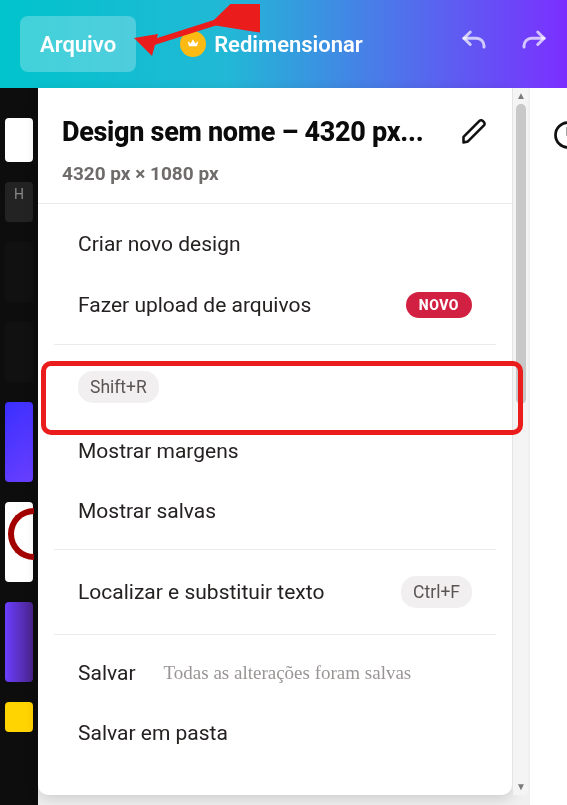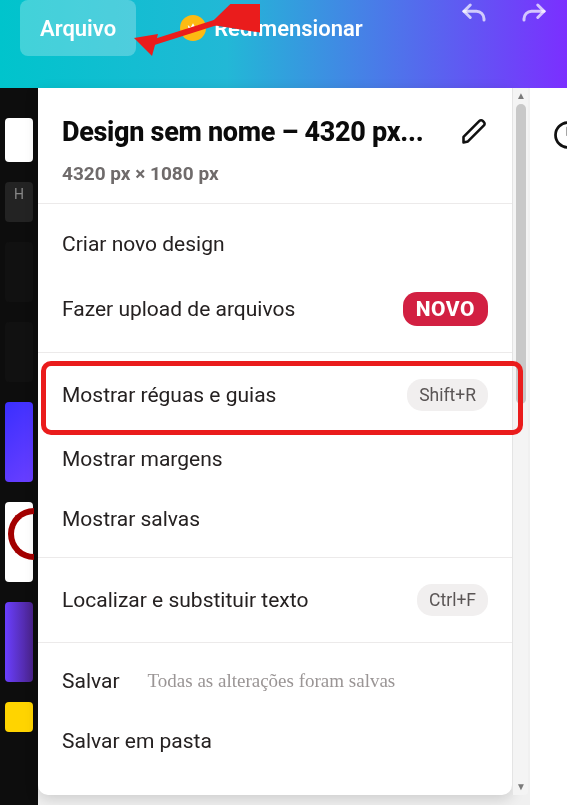--- a/index.html
+++ b/index.html
@@ -2,21 +2,21 @@
 <html><head>
 <meta charset="utf-8">
 <style>
   * { box-sizing: border-box; margin: 0; padding: 0; }
   html, body { width: 567px; height: 805px; overflow: hidden; font-family: -apple-system, BlinkMacSystemFont, "Segoe UI", Roboto, Helvetica, Arial, sans-serif; }
   body { background: #f0f0f0; position: relative; }
 
   .topbar {
     position: absolute; top: 0; left: 0; right: 0; height: 88px;
     background: linear-gradient(90deg, #00C4CC 0%, #22B8D6 40%, #7B2FFF 100%);
-    display: flex; align-items: flex-start; padding-left: 20px;
+    display: flex; align-items: center; padding-left: 20px;
   }
   .topbar-btn {
     display: flex; align-items: center; justify-content: center;
     height: 56px; border-radius: 8px; color: #fff; font-size: 22px; font-weight: 600;
     padding: 0 20px; cursor: pointer;
   }
   .topbar-btn.active { background: rgba(255,255,255,0.25); }
   .topbar-spacer { flex: 1; }
   .crown-badge {
     width: 26px; height: 26px; border-radius: 50%;
@@ -64,27 +64,27 @@
     position: absolute; top: 115px; right: 0; width: 24px; height: 40px;
     color: #111;
   }
 
   .menu-header { padding: 28px 24px 18px 24px; border-bottom: 1px solid #eceaea; }
   .title-row { display: flex; align-items: center; gap: 14px; }
   .design-title { font-size: 27px; font-weight: 800; color: #0b0b0b; letter-spacing: -0.3px; white-space: nowrap; overflow: hidden; text-overflow: ellipsis; flex: 1;}
   .edit-icon { width: 28px; height: 28px; flex: none; }
   .dims { margin-top: 14px; font-size: 19px; color: #6f6b6b; font-weight: bold; }
 
-  .menu-list { flex: 1; padding: 10px 0; }
+  .menu-list { flex: 1; padding: 10px 16px; }
   .menu-item {
     display: flex; align-items: center; padding: 18px 24px; font-size: 21px; color: #252121; cursor: pointer;
   }
   .menu-item .label { flex: 1; }
   .menu-item .trailing { font-size: 17.5px; color: #5a5555; background: #f1efef; border-radius: 15px; padding: 6px 12px; }
-  .badge-novo { background: #d22042; color: #fff; font-weight: 800; font-size: 21px; padding: 5px 13px; border-radius: 14px; letter-spacing: 0.5px;}
+  .badge-novo { background: #d22042; color: #fff; font-weight: 800; font-size: 14px; padding: 5px 13px; border-radius: 14px; letter-spacing: 0.5px;}
   .status-text { font-size: 19px; color: #9a9595; font-family: Liberation Serif, serif; }
   .divider { height: 1px; background: #eceaea; margin: 8px 0; }
 
   .highlight-box {
     position: absolute; border: 5px solid #ea1c1c; border-radius: 10px; pointer-events: none;
   }
 
   .annotation-arrow {
     position: absolute; pointer-events: none; z-index: 50;
   }
@@ -150,21 +150,20 @@
       <span class="label">Criar novo design</span>
     </div>
     <div class="menu-item">
       <span class="label">Fazer upload de arquivos</span>
       <span class="badge-novo">NOVO</span>
     </div>
 
     <div class="divider"></div>
 
     <div class="menu-item">
-      <span class="label">Mostrar réguas e guias</span>
       <span class="trailing">Shift+R</span>
     </div>
     <div class="menu-item">
       <span class="label">Mostrar margens</span>
     </div>
     <div class="menu-item">
       <span class="label">Mostrar salvas</span>
     </div>
 
     <div class="divider"></div>

